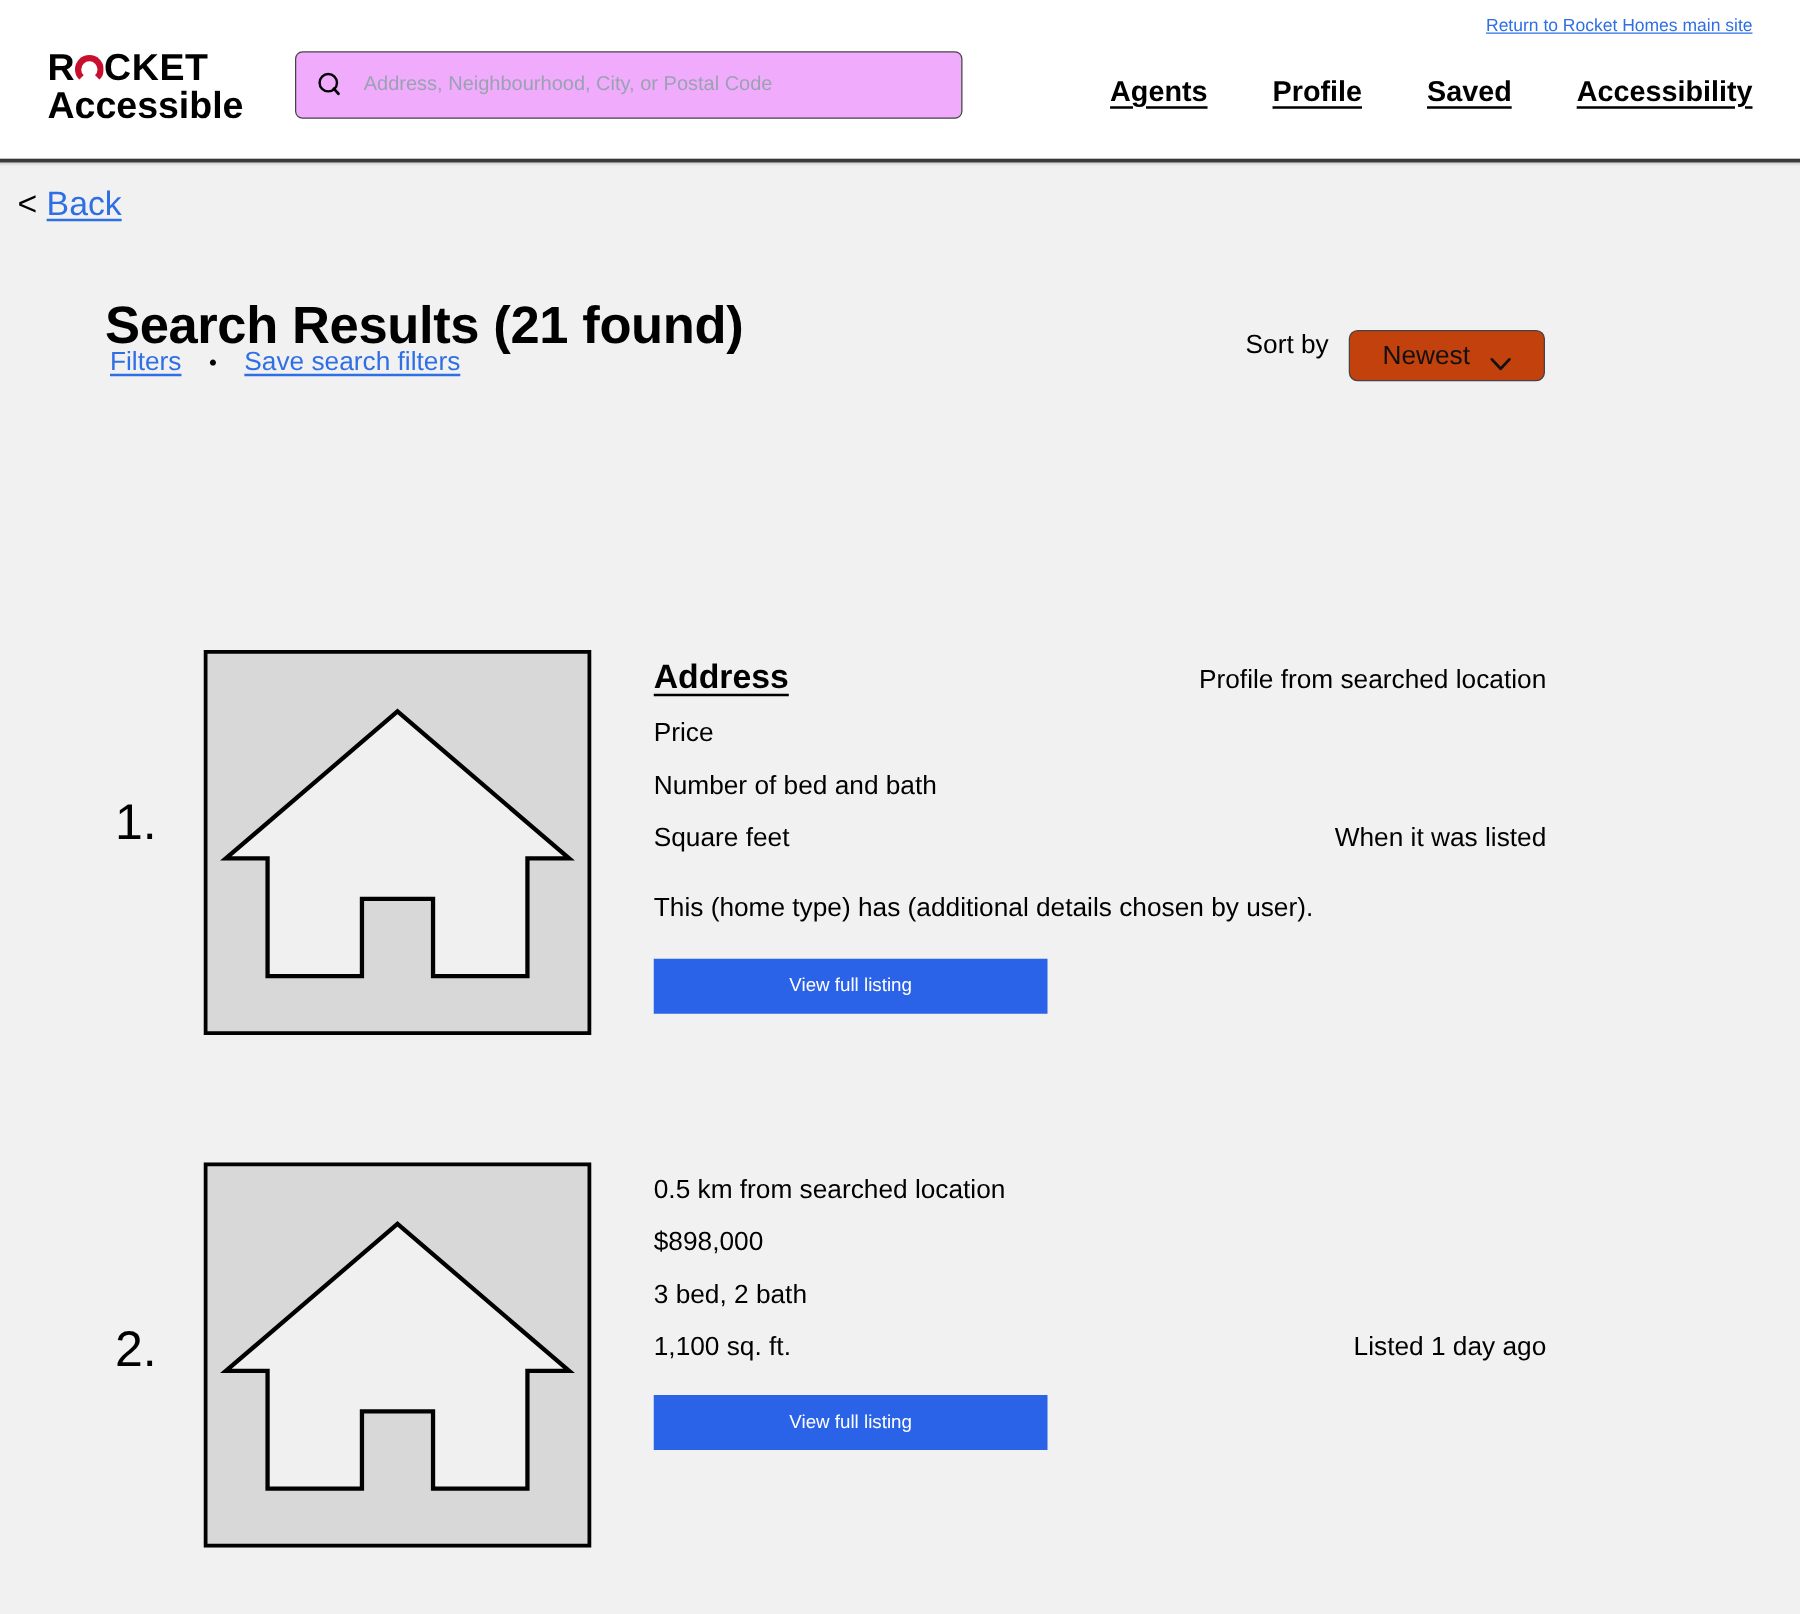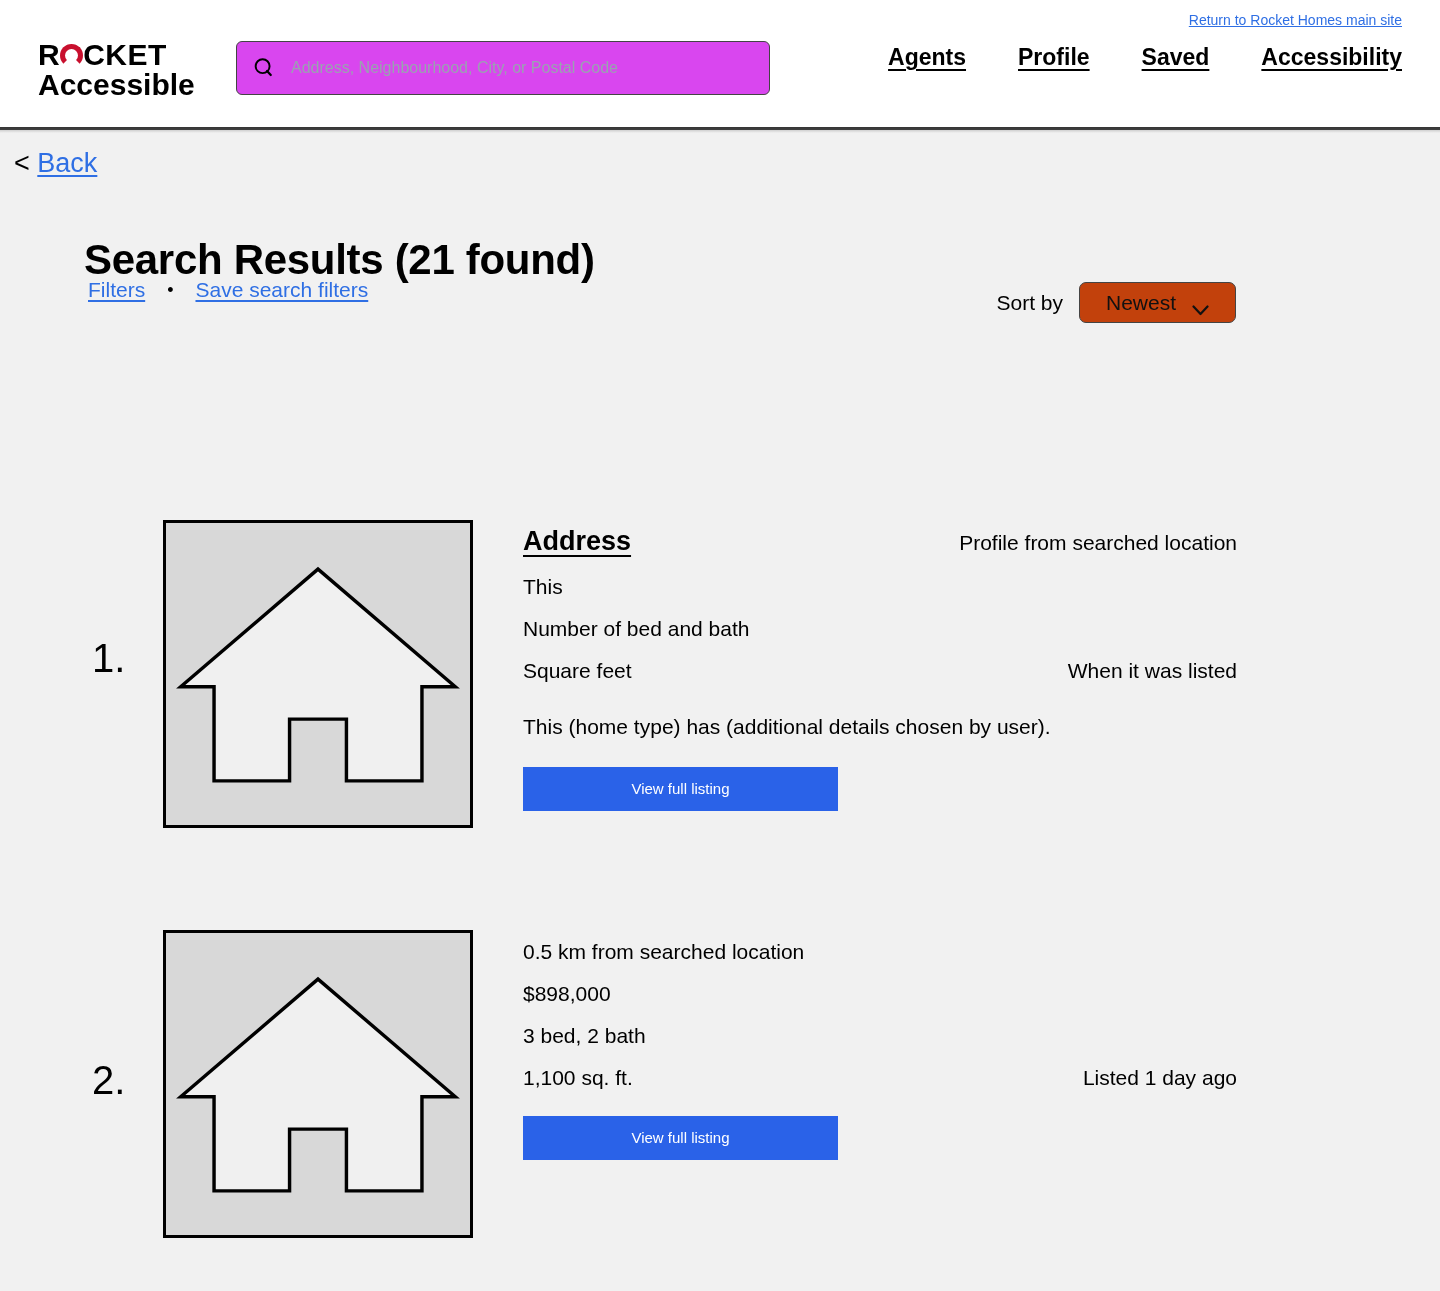--- a/index.html
+++ b/index.html
@@ -60,21 +60,21 @@
     margin: 0 0px;
     transform: rotate(0deg);
   }
 
   .search-box {
     position: absolute;
     left: 236px; top: 41px;
     width: 534px; height: 54px;
     border: 1.5px solid #444;
     border-radius: 6px;
-    background: #d946ef;
+    background: #f0abfc;
     display: flex;
     align-items: center;
     padding: 0 16px;
   }
   .search-icon {
     width: 22px; height: 22px;
     flex: 0 0 auto;
     margin-right: 16px;
   }
   .search-input {
@@ -94,21 +94,21 @@
     right: 38px; top: 12px;
     font-size: 14px;
     color: #2f6fe4;
     text-decoration: underline;
     white-space: nowrap;
     padding-left: 44px;
   }
 
   .nav {
     position: absolute;
-    right: 38px; top: 44px;
+    right: 38px; top: 60px;
     display: flex;
     align-items: baseline;
     gap: 52px;
   }
   .nav a {
     font-size: 23px;
     font-weight: bold;
     color: #000;
     text-decoration: underline;
     text-underline-offset: 4px;
@@ -151,23 +151,23 @@
   .filter-row a {
     color: #2f6fe4;
     text-decoration: underline;
     text-underline-offset: 3px;
     white-space: nowrap;
   }
   .dot { font-size: 18px; color: #000; line-height: 1; }
 
   .sort-wrap {
     position: absolute;
-    right: 204px; top: 152px;
-    display: flex;
-    align-items: center;
+    right: 204px; top: 134px;
+    display: flex;
+    align-items: flex-start;
     gap: 16px;
   }
   .sort-label { font-size: 21px; color: #000; white-space: nowrap; }
   .sort-select {
     width: 157px; height: 41px;
     border: 1.5px solid #444;
     border-radius: 7px;
     background: #c2410c;
     display: flex;
     align-items: center;
@@ -324,21 +324,21 @@
       <svg viewBox="0 0 310 308" preserveAspectRatio="none" aria-hidden="true">
         <path d="M 155 47 L 295 167 L 261 167 L 261 263 L 184 263 L 184 200 L 126 200 L 126 263 L 49 263 L 49 167 L 15 167 Z" fill="#f0f0f0" stroke="#000" stroke-width="3.5" stroke-linejoin="miter"></path>
       </svg>
     </div>
 
     <div class="details" style="top:6px;">
       <div class="row">
         <a class="addr" href="#">Address</a>
         <span class="meta-right">Profile from searched location</span>
       </div>
-      <div class="line">This</div>
+      <div class="line">Price</div>
       <div class="line">Number of bed and bath</div>
       <div class="row line-row">
         <span class="meta-right">Square feet</span>
         <span class="meta-right">When it was listed</span>
       </div>
       <div class="desc">This (home type) has (additional details chosen by user).</div>
       <button class="view-btn">View full listing</button>
     </div>
   </div>
 

